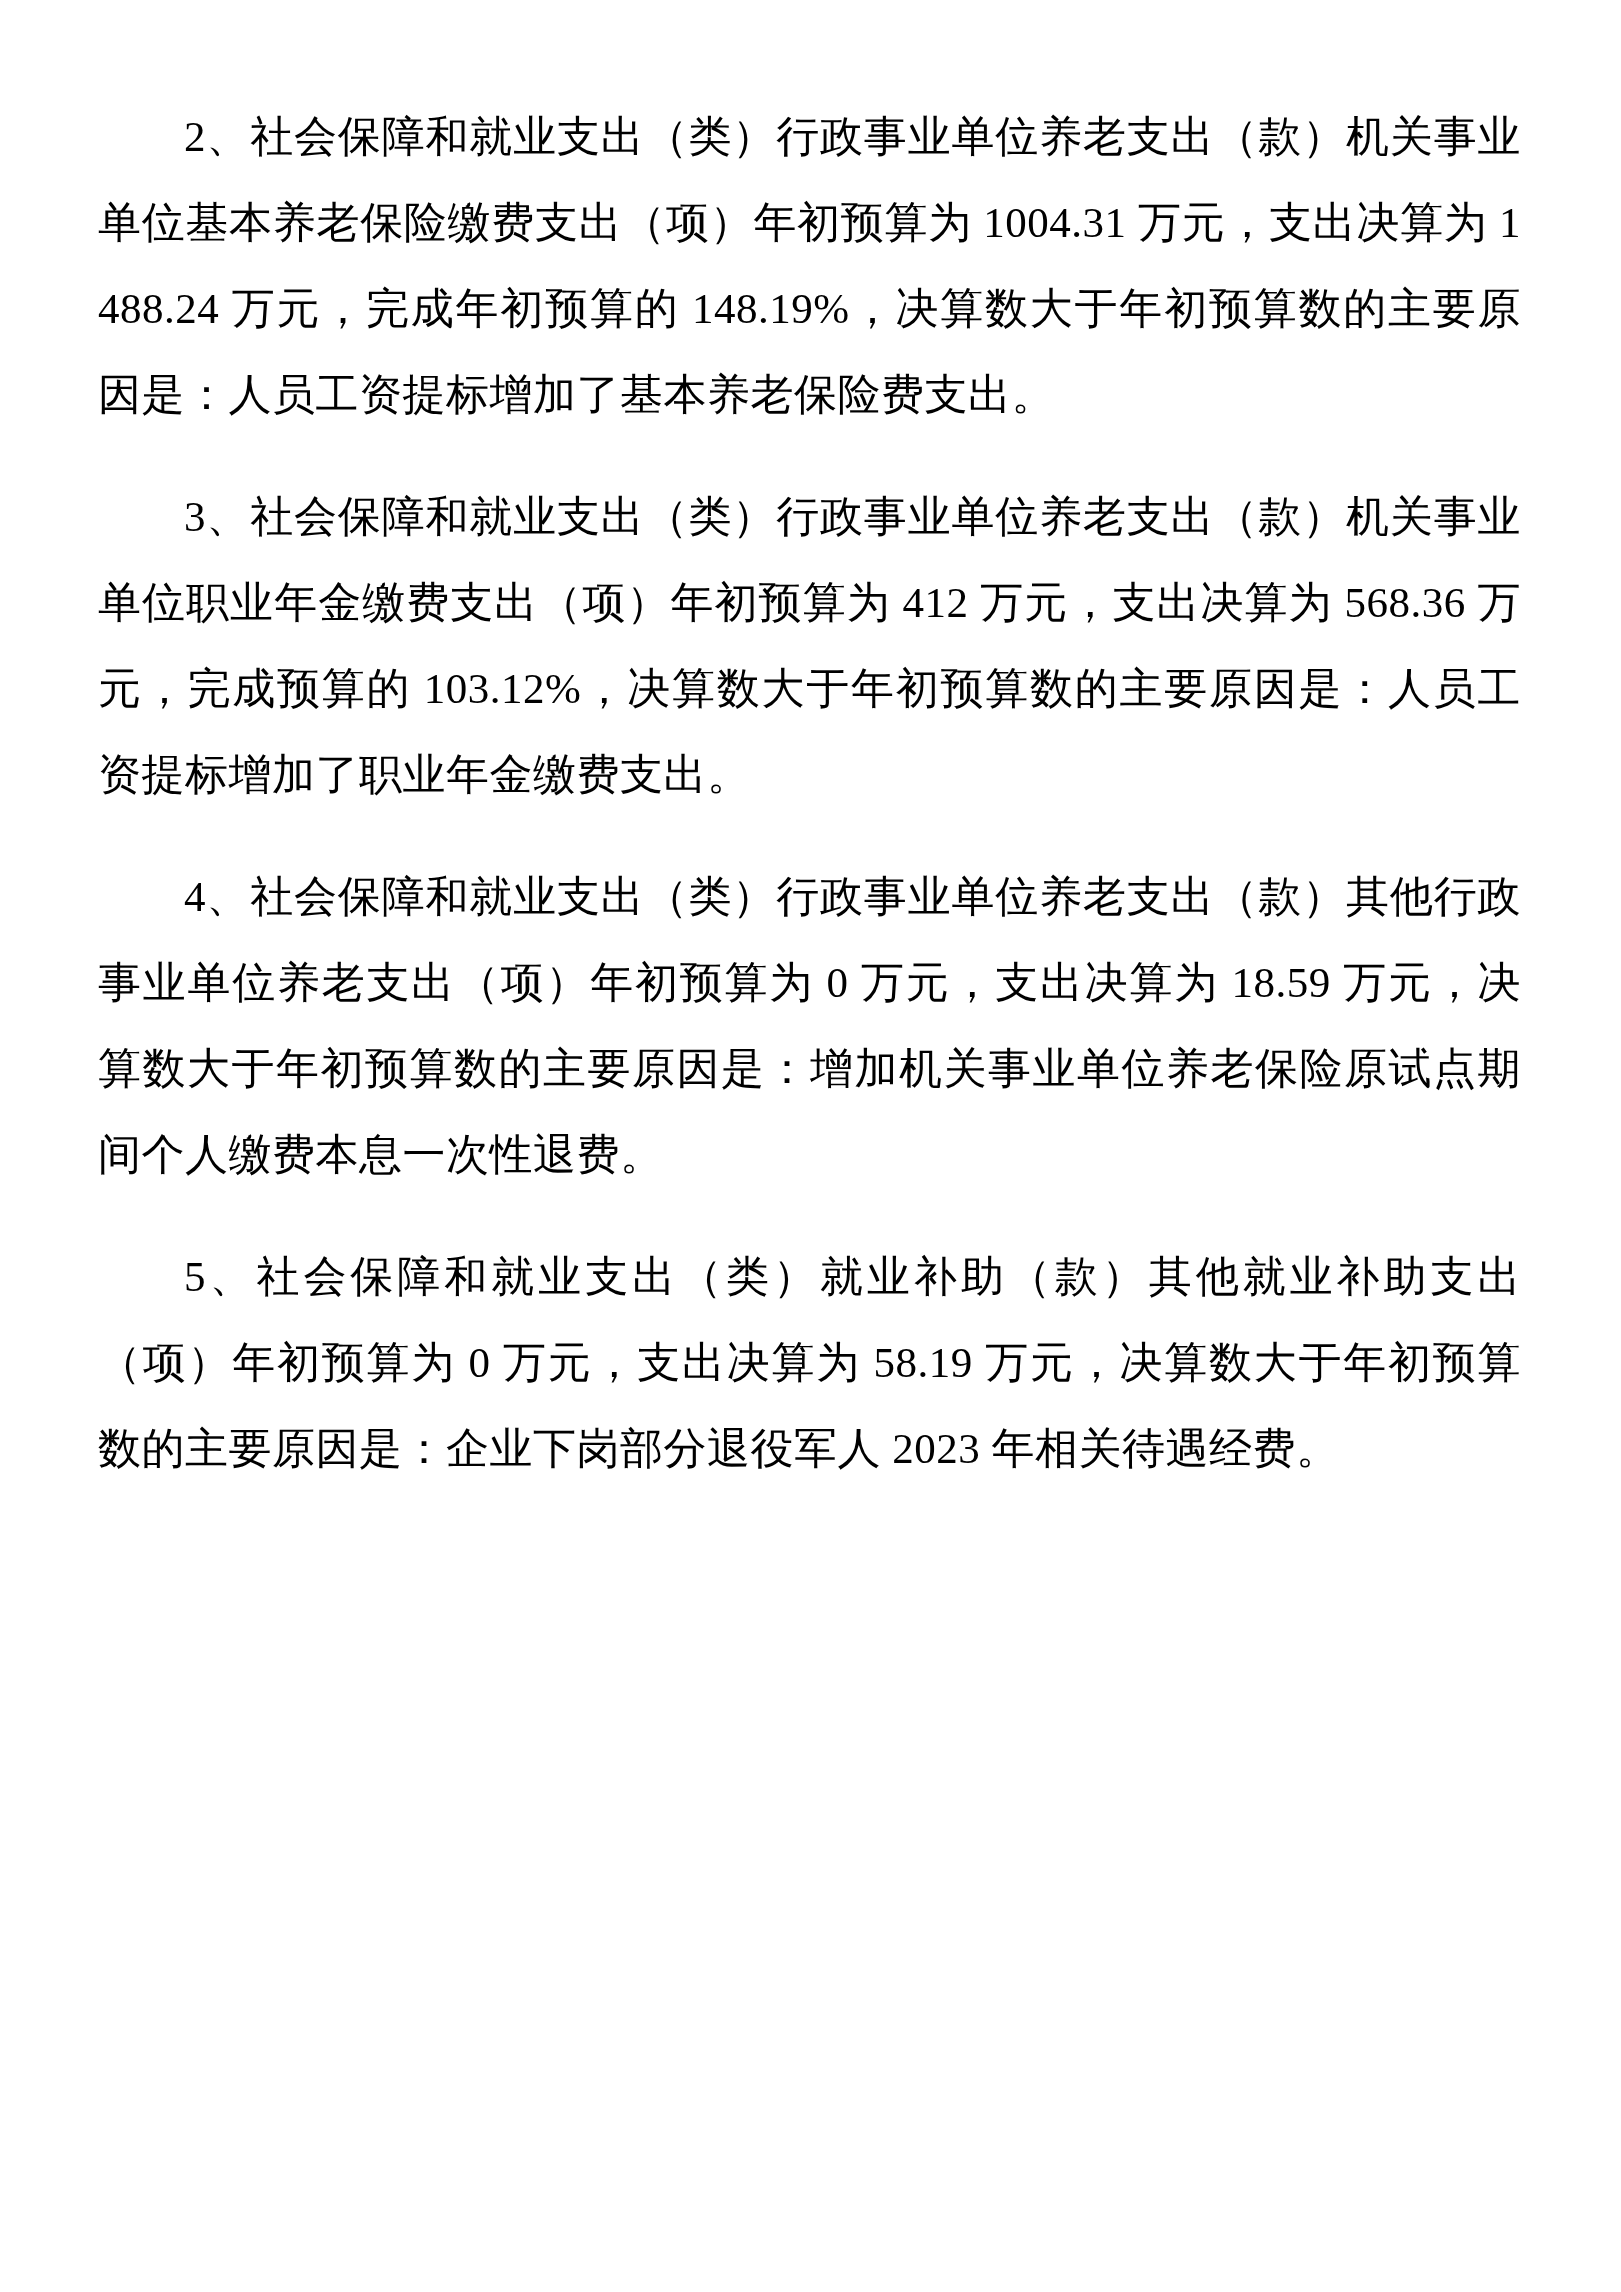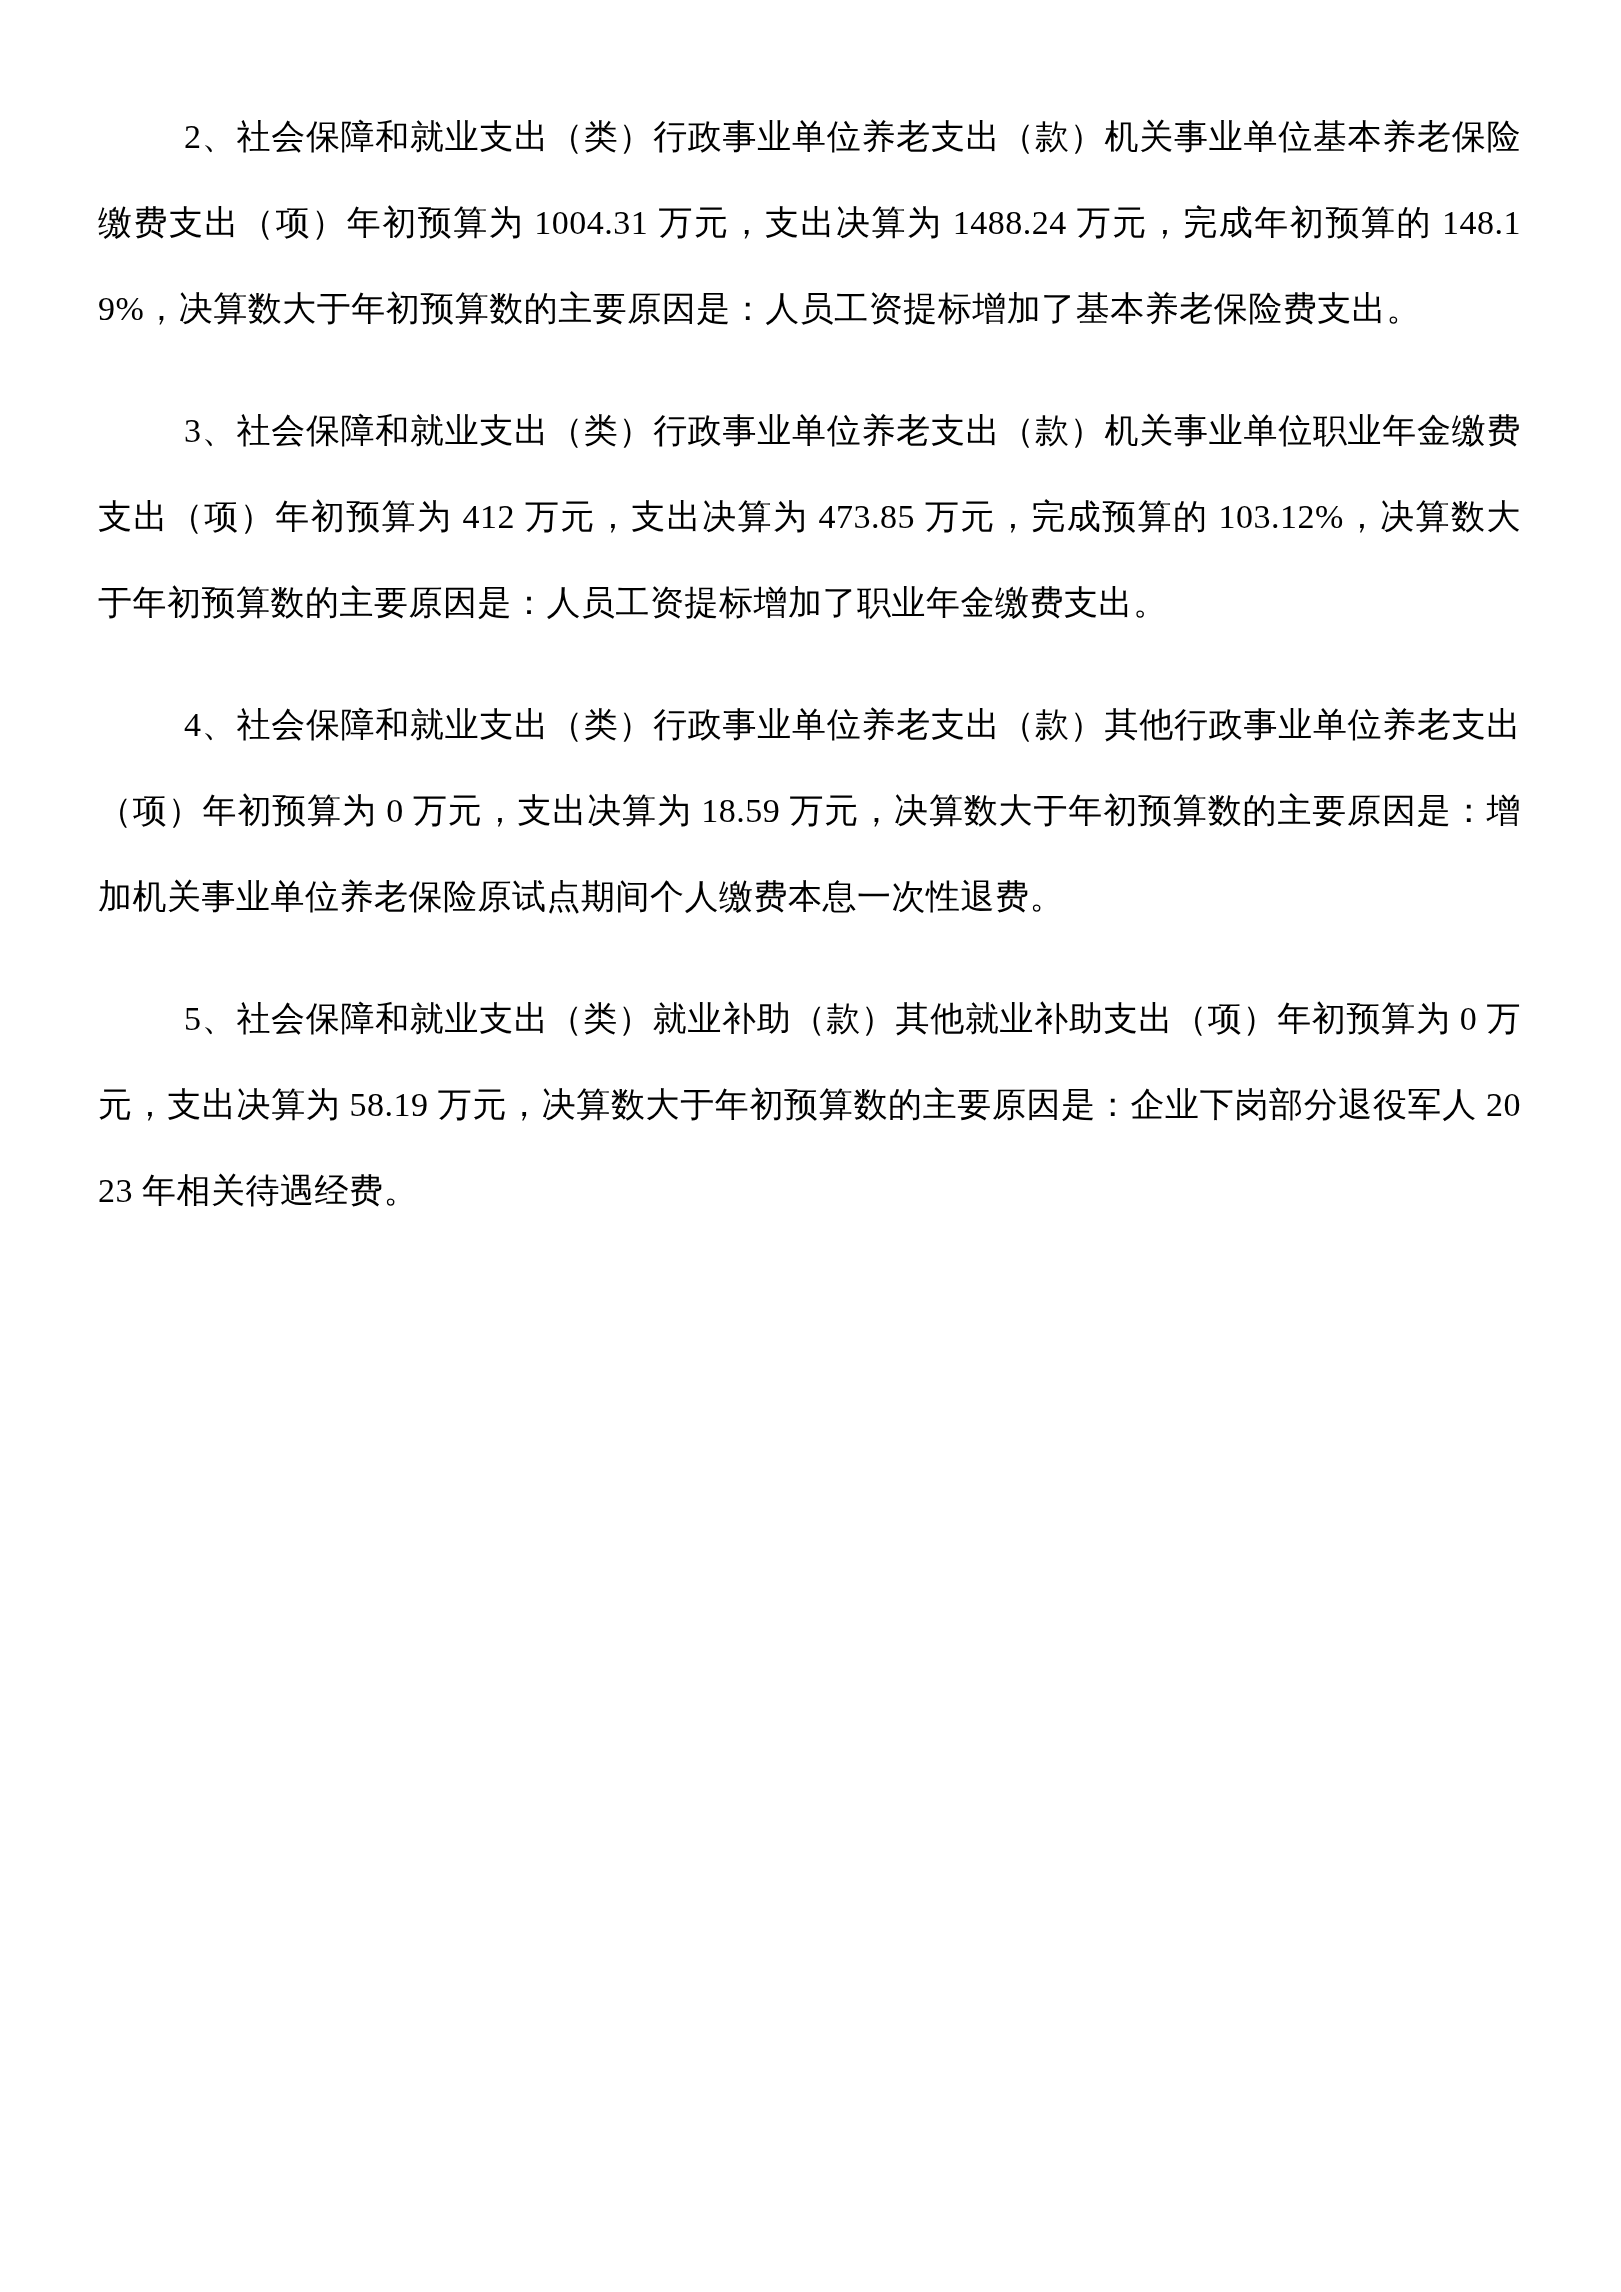--- a/index.html
+++ b/index.html
@@ -13,30 +13,30 @@
     height: 2293px;
     background: #ffffff;
     box-sizing: border-box;
     padding: 94px 92px 0 98px;
     font-family: "Liberation Serif", "DejaVu Serif", serif;
     color: #000000;
     overflow: hidden;
   }
   .doc-paragraph {
     margin: 0 8px 36px 0;
-    font-size: 34px;
+    font-size: 43px;
     line-height: 86px;
     text-align: justify;
     text-indent: 86px;
     letter-spacing: 0.5px;
     word-break: break-all;
   }
 </style>
 </head>
 <body>
 
 <div class="page">
   <p class="doc-paragraph">2、社会保障和就业支出（类）行政事业单位养老支出（款）机关事业单位基本养老保险缴费支出（项）年初预算为 1004.31 万元，支出决算为 1488.24 万元，完成年初预算的 148.19%，决算数大于年初预算数的主要原因是：人员工资提标增加了基本养老保险费支出。</p>
-  <p class="doc-paragraph">3、社会保障和就业支出（类）行政事业单位养老支出（款）机关事业单位职业年金缴费支出（项）年初预算为 412 万元，支出决算为 473.85 万元，完成预算的 103.12%，决算数大于年初预算数的主要原因是：人员工资提标增加了职业年金缴费支出。</p>
+  <p class="doc-paragraph">3、社会保障和就业支出（类）行政事业单位养老支出（款）机关事业单位职业年金缴费支出（项）年初预算为 412 万元，支出决算为 568.36 万元，完成预算的 103.12%，决算数大于年初预算数的主要原因是：人员工资提标增加了职业年金缴费支出。</p>
   <p class="doc-paragraph">4、社会保障和就业支出（类）行政事业单位养老支出（款）其他行政事业单位养老支出（项）年初预算为 0 万元，支出决算为 18.59 万元，决算数大于年初预算数的主要原因是：增加机关事业单位养老保险原试点期间个人缴费本息一次性退费。</p>
   <p class="doc-paragraph">5、社会保障和就业支出（类）就业补助（款）其他就业补助支出（项）年初预算为 0 万元，支出决算为 58.19 万元，决算数大于年初预算数的主要原因是：企业下岗部分退役军人 2023 年相关待遇经费。</p>
 </div>
 
 
 </body></html>

